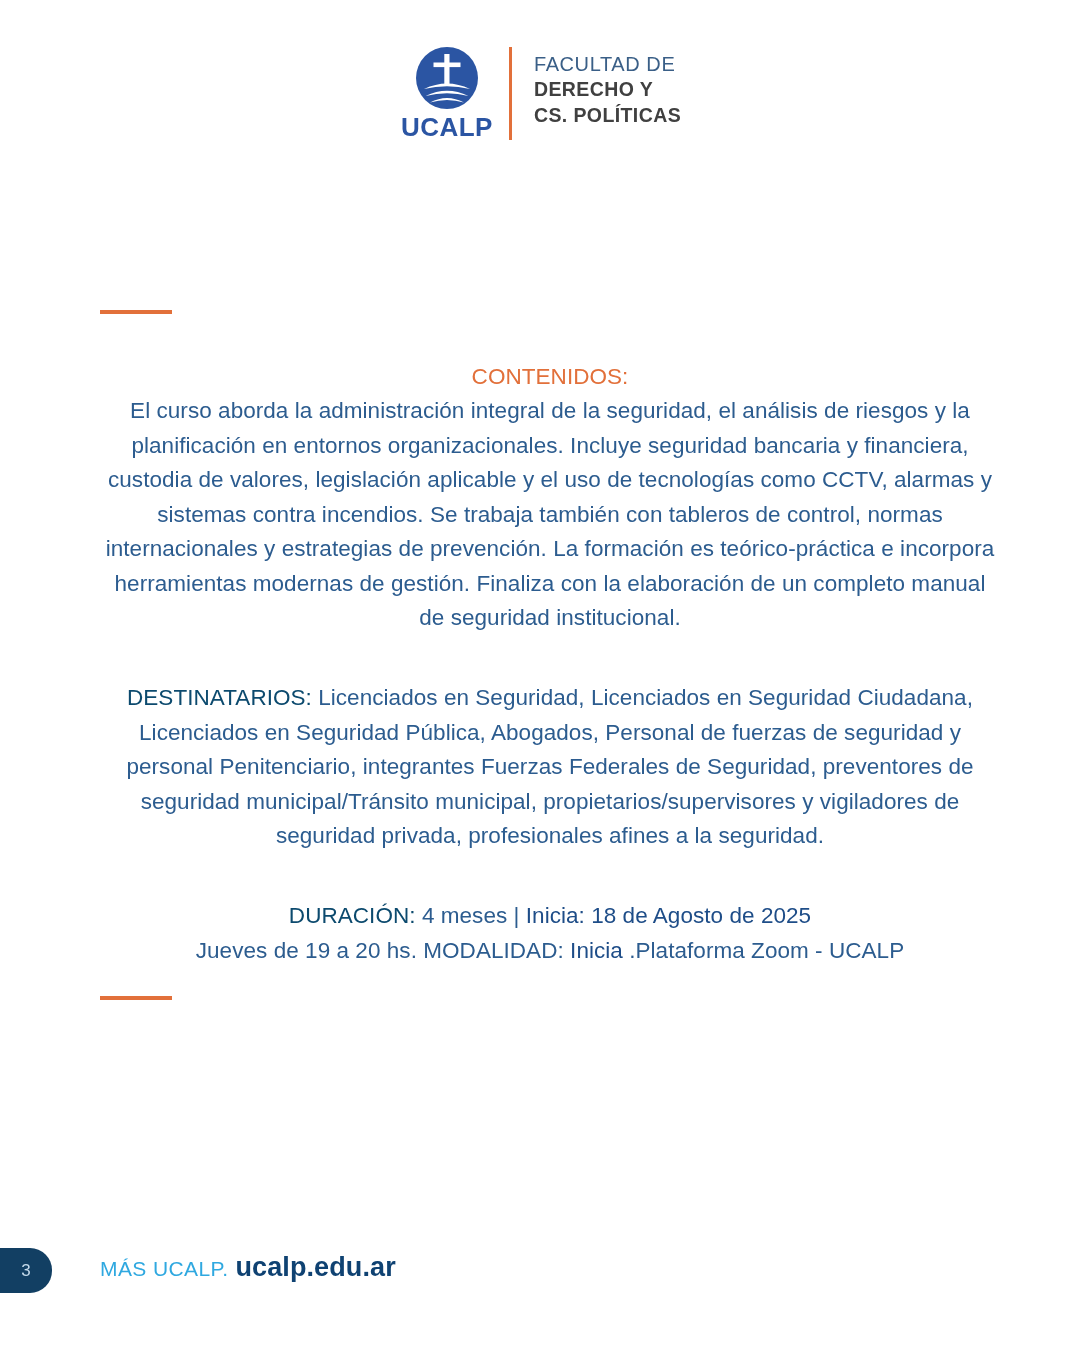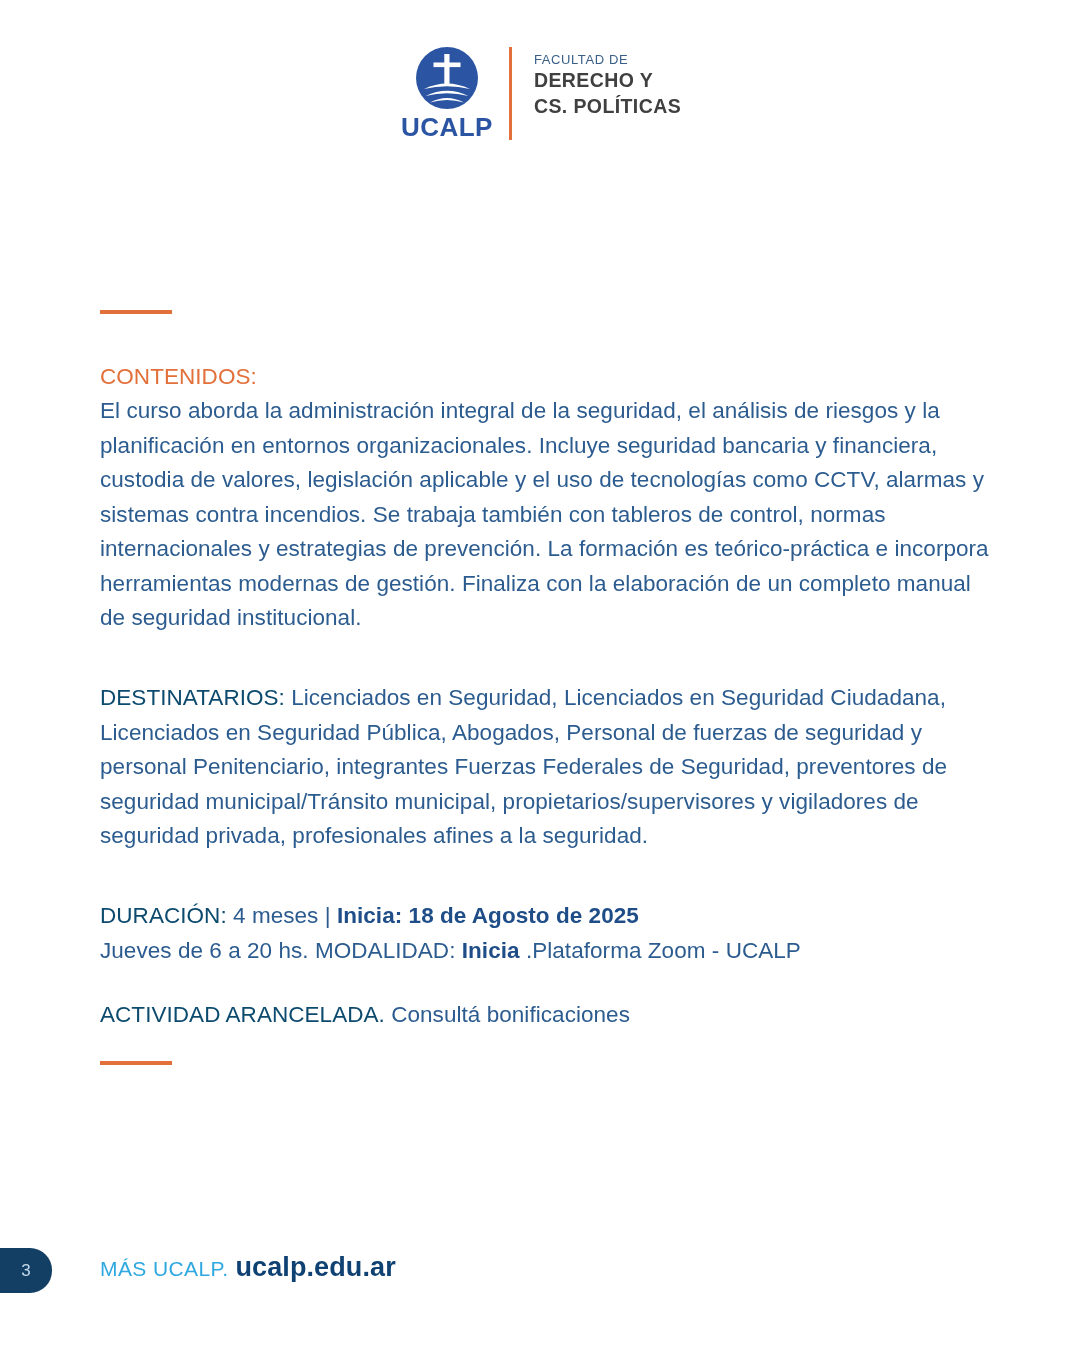--- a/index.html
+++ b/index.html
@@ -54,21 +54,21 @@
     width: 3px;
     height: 93px;
     background: #e2703a;
     margin: 2px 22px 0 14px;
   }
   .faculty-block {
     padding-top: 6px;
     line-height: 1.32;
   }
   .faculty-line-1 {
-    font-size: 13px;
+    font-size: 20px;
     letter-spacing: 0.6px;
     color: #3a5f87;
     font-weight: normal;
   }
   .faculty-line-2,
   .faculty-line-3 {
     font-size: 19.5px;
     letter-spacing: 0.4px;
     color: #404040;
     font-weight: bold;
@@ -110,23 +110,24 @@
 
   .label-orange {
     color: #0c4a6e;
   }
   .body-text {
     font-size: 22.5px;
     color: #2c5c8f;
     line-height: 1.53;
     margin: 0;
     letter-spacing: 0.05px;
+    text-align: center;
   }
   .body-text b {
-    font-weight: bold;
+    font-weight: normal;
     color: #1e4d88;
   }
   .block-label {
     display: block;
     font-size: 22.5px;
     color: #e2703a;
     line-height: 1.53;
     letter-spacing: 0.05px;
   }
 
@@ -210,26 +211,23 @@
   <div class="section">
     <p class="body-text"><span class="block-label">CONTENIDOS:</span><span>El curso aborda la administración integral de la seguridad, el análisis de riesgos y la planificación en entornos organizacionales. Incluye seguridad bancaria y financiera, custodia de valores, legislación aplicable y el uso de tecnologías como CCTV, alarmas y sistemas contra incendios. Se trabaja también con tableros de control, normas internacionales y estrategias de prevención. La formación es teórico-práctica e incorpora herramientas modernas de gestión. Finaliza con la elaboración de un completo manual de seguridad institucional.</span></p>
   </div>
 
   <div class="section">
     <p class="body-text"><span class="label-orange">DESTINATARIOS:</span><span> Licenciados en Seguridad, Licenciados en Seguridad Ciudadana, Licenciados en Seguridad Pública, Abogados, Personal de fuerzas de seguridad y personal Penitenciario, integrantes Fuerzas Federales de Seguridad, preventores de seguridad municipal/Tránsito municipal, propietarios/supervisores y vigiladores de seguridad privada, profesionales afines a la seguridad.</span></p>
   </div>
 
   <div class="section">
     <p class="body-text"><span class="label-orange">DURACIÓN:</span><span> 4 meses | </span><b>Inicia: 18 de Agosto de 2025</b></p>
-    <p class="body-text"><span>Jueves de 6 a 20 hs. MODALIDAD: </span><b>Inicia</b><span> .Plataforma Zoom - UCALP</span></p>
-  </div>
-
-  <div class="section tight">
-    <p class="body-text"><span class="label-orange">ACTIVIDAD ARANCELADA.</span><span> Consultá bonificaciones</span></p>
-  </div>
+    <p class="body-text"><span>Jueves de 19 a 20 hs. MODALIDAD: </span><b>Inicia</b><span> .Plataforma Zoom - UCALP</span></p>
+  </div>
+
 
   <div class="rule rule-bottom"></div>
 
 </div>
 
 <div class="page-badge">
   <span>3</span>
 </div>
 
 <div class="footer-info">

